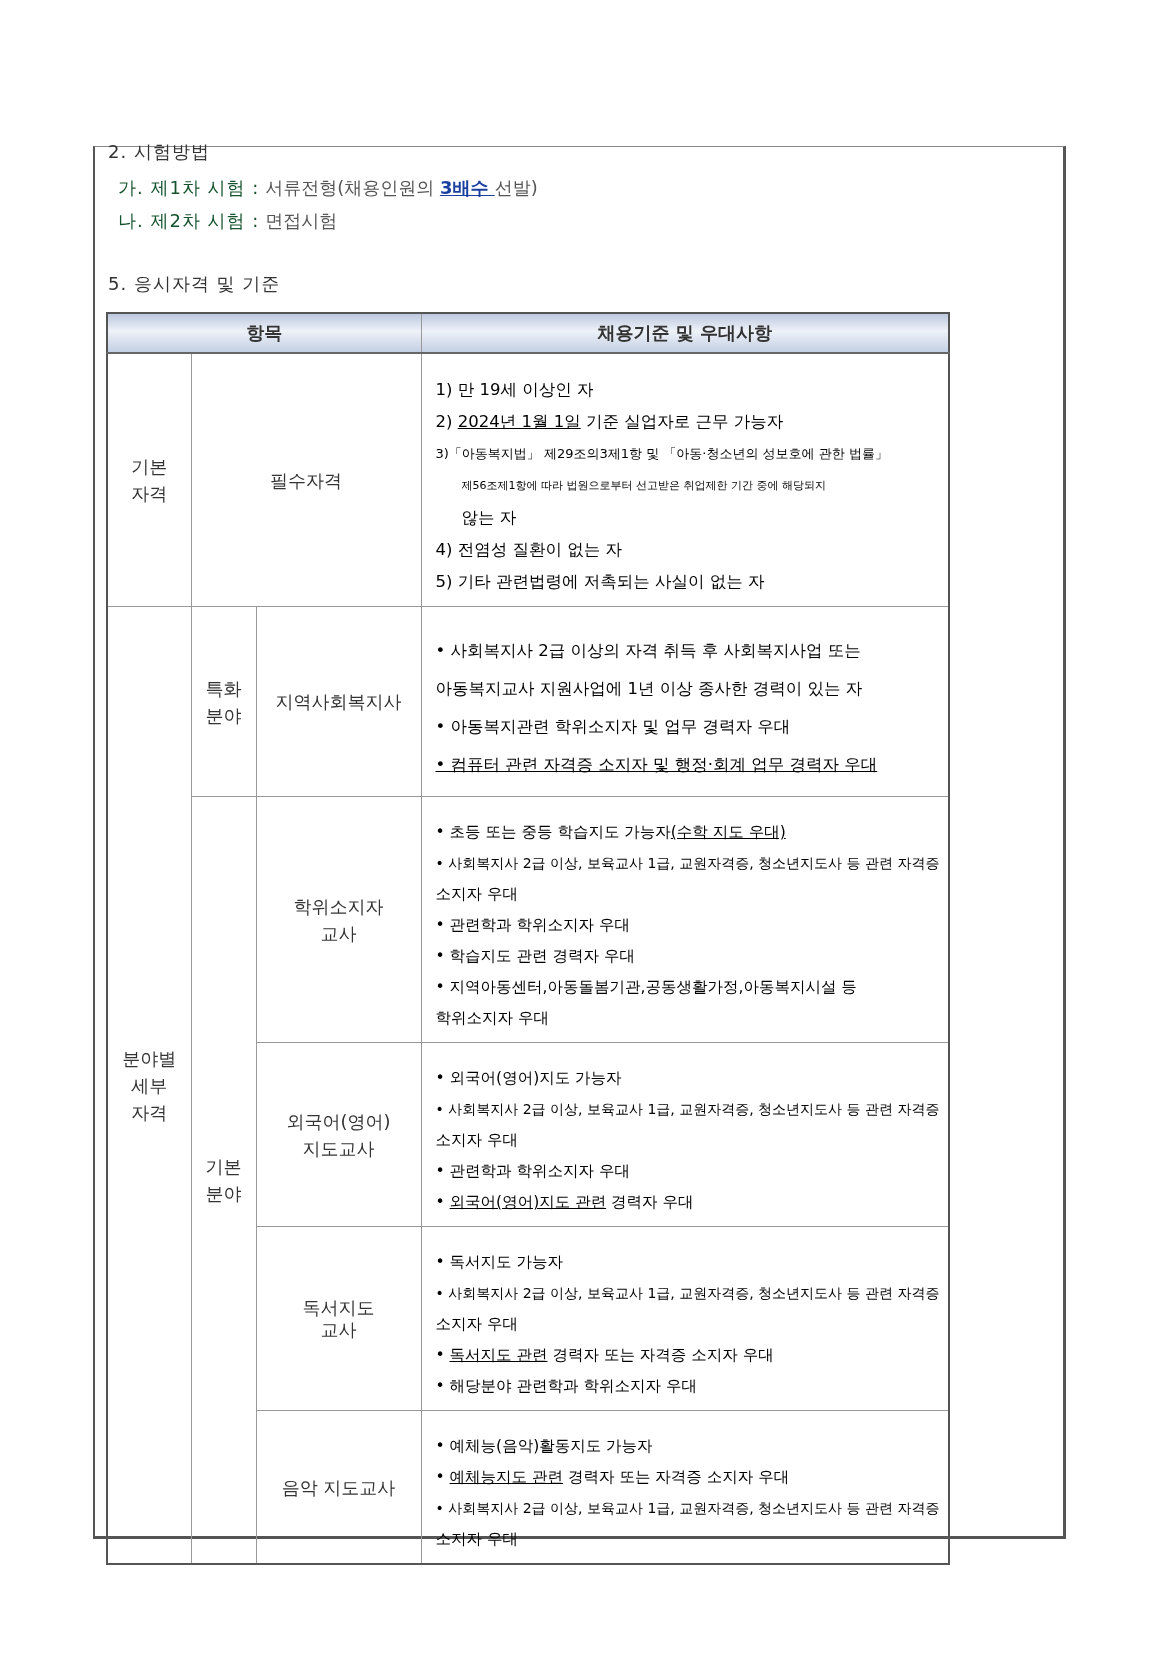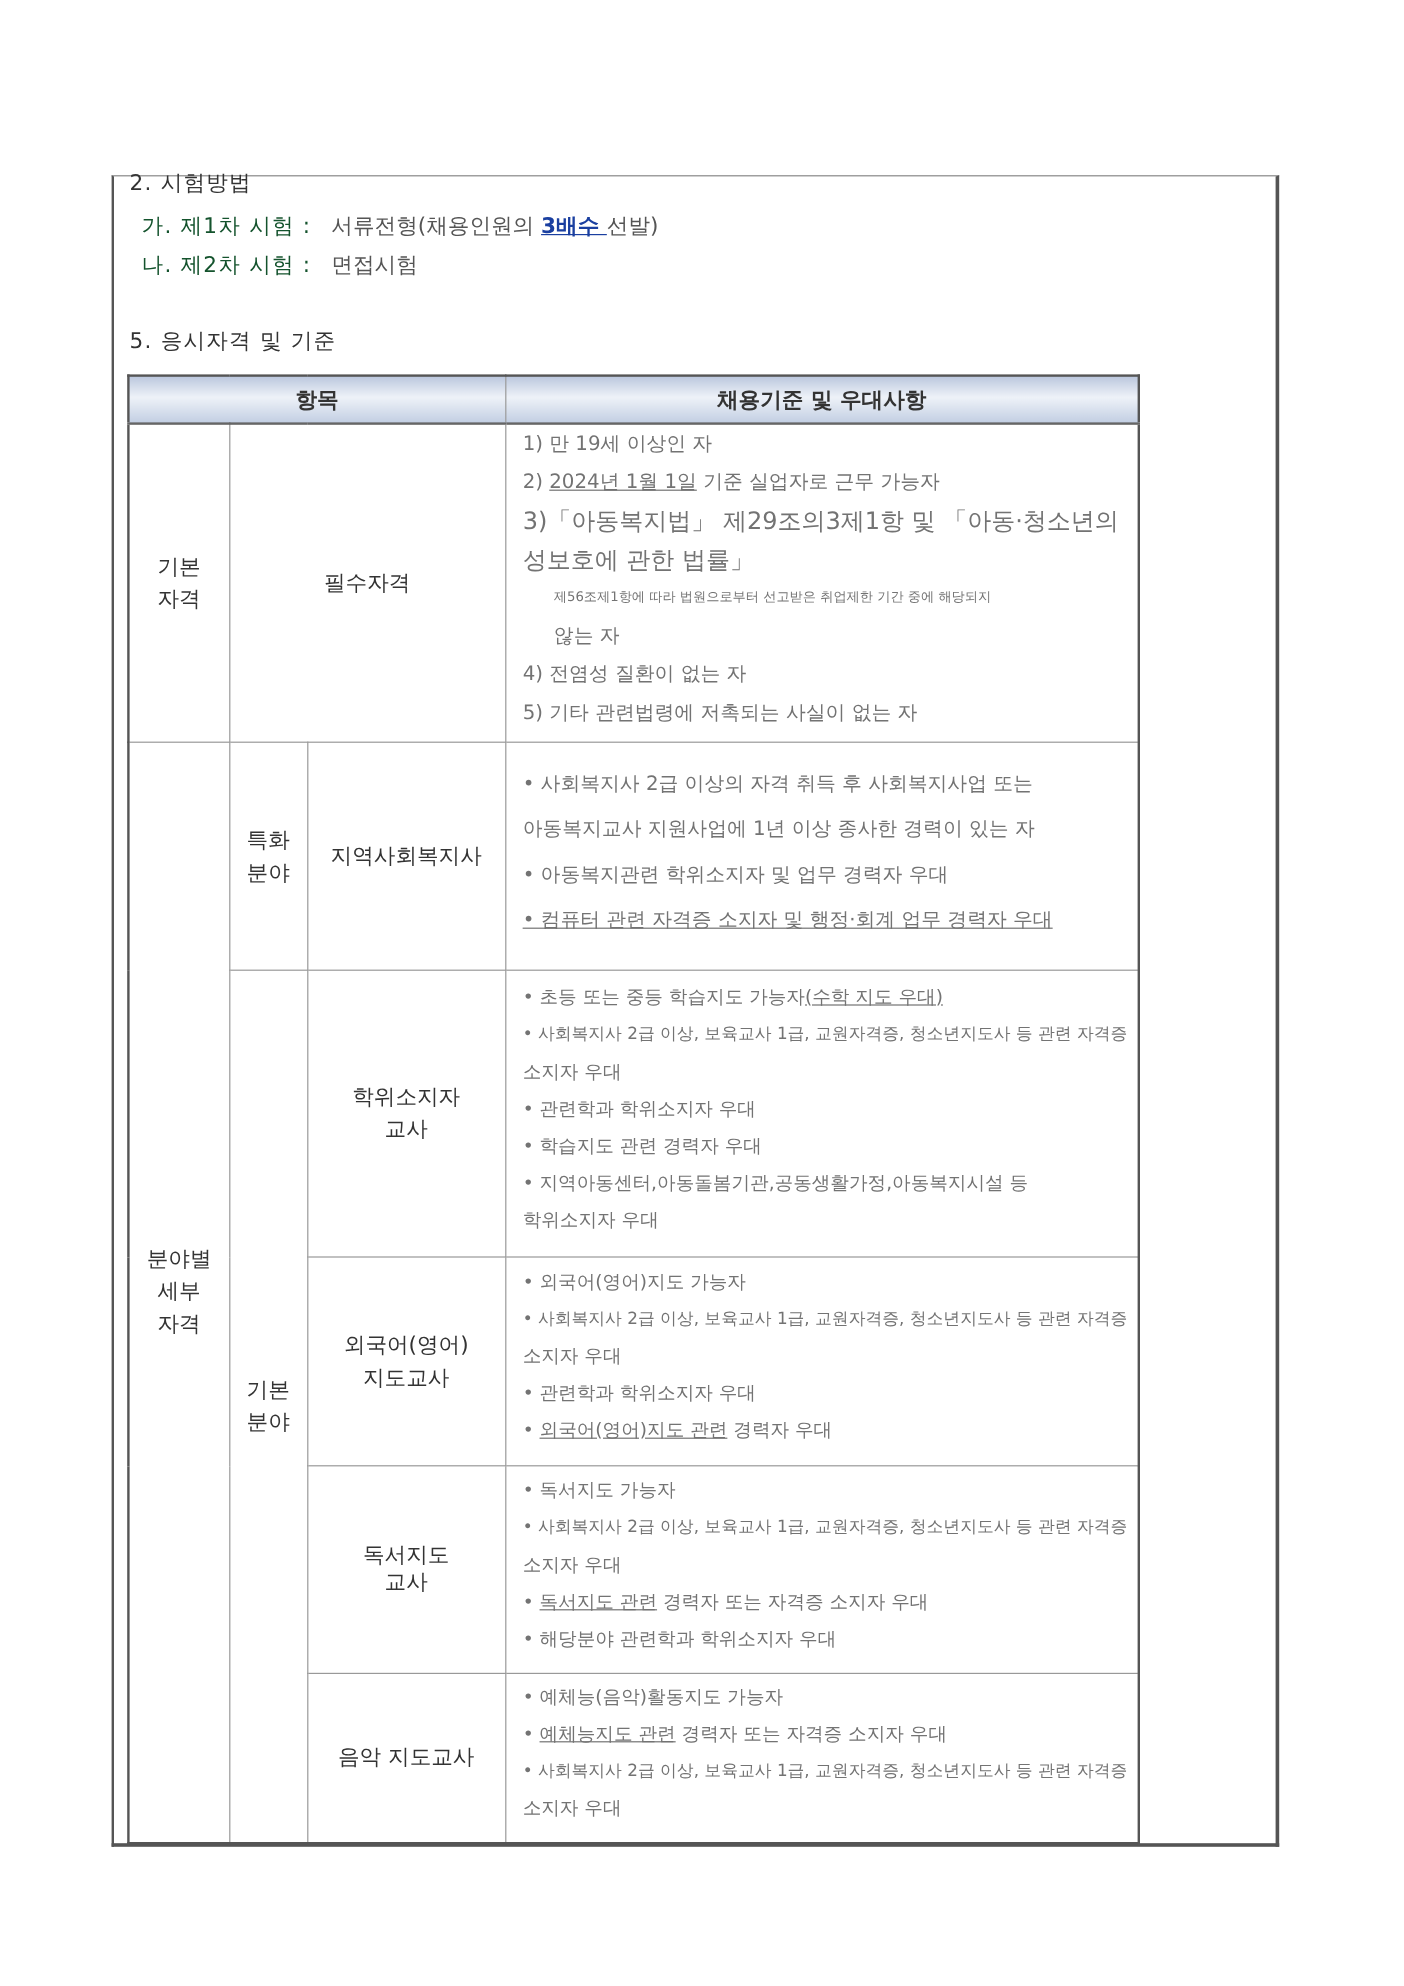--- a/index.html
+++ b/index.html
@@ -1,28 +1,28 @@
 <!DOCTYPE html>
 <html><head>
 <meta charset="utf-8">
 <style>
   html, body { margin:0; padding:0; background:#fff; }
   body { width:1170px; height:1655px; position:relative; font-family:"DejaVu Sans", sans-serif; color:#333; }
   .frame { position:absolute; left:93px; top:146px; width:973px; height:1393px; border-left:2px solid #555; border-right:3px solid #555; border-bottom:3px solid #555; border-top:1px solid #888; box-sizing:border-box; }
   .heading { position:absolute; left:108px; font-size:18px; color:#333; letter-spacing:1px; }
   .sub { position:absolute; left:118px; font-size:18px; color:#333; }
   .sub .key { letter-spacing:1px; color:#14532d; }
-  .sub .val { color:#555;margin-left:11px; }
+  .sub .val { color:#555; }
   .hl { color:#1a3fa0; font-weight:bold; text-decoration:underline; }
   table.q { position:absolute; left:106px; top:312px; width:844px; border-collapse:collapse; table-layout:fixed; font-size:16px; }
   table.q td, table.q th { border:1px solid #999; vertical-align:middle; }
   table.q { border:2px solid #555; }
   table.q th { height:36px; font-family:"DejaVu Serif", serif; font-weight:bold; font-size:18px; color:#333; background:linear-gradient(#bcc8de,#eef2f8 45%,#c3cfe3); border-bottom:2px solid #666; }
   td.lbl { text-align:center; font-size:18px; color:#333; line-height:27px; }
-  td.crit { padding:0 8px 8px 14px; color:#737373; font-size:16.5px; line-height:30px; }
+  td.crit { padding:20px 8px 8px 14px; color:#000000; font-size:16.5px; line-height:30px; }
   td.crit .line { display:block; }
   td.crit .indent { padding-left:26px; }
   .u { text-decoration:underline; }
   td.dense { line-height:31px; font-size:15.5px; }
 </style>
 </head>
 <body>
 
 <div class="frame"></div>
 
@@ -50,21 +50,21 @@
     <th colspan="3">항목</th>
     <th>채용기준 및 우대사항</th>
   </tr>
   <tr style="height:246px">
     <td class="lbl" style="white-space:pre-line">기본
 자격</td>
     <td class="lbl" colspan="2">필수자격</td>
     <td class="crit" style="line-height:32px">
       <span class="line">1) 만 19세 이상인 자</span>
       <span class="line"><span>2) </span><span class="u">2024년 1월 1일</span><span> 기준 실업자로 근무 가능자</span></span>
-      <span class="line" style="font-size:20px">3)「아동복지법」 제29조의3제1항 및 「아동·청소년의 성보호에 관한 법률」</span>
+      <span class="line" style="font-size:13px">3)「아동복지법」 제29조의3제1항 및 「아동·청소년의 성보호에 관한 법률」</span>
       <span class="line indent" style="font-size:11px">제56조제1항에 따라 법원으로부터 선고받은 취업제한 기간 중에 해당되지</span>
       <span class="line indent">않는 자</span>
       <span class="line">4) 전염성 질환이 없는 자</span>
       <span class="line">5) 기타 관련법령에 저촉되는 사실이 없는 자</span>
     </td>
   </tr>
   <tr style="height:190px">
     <td class="lbl" rowspan="5" style="white-space:pre-line">분야별
 세부
 자격</td>

